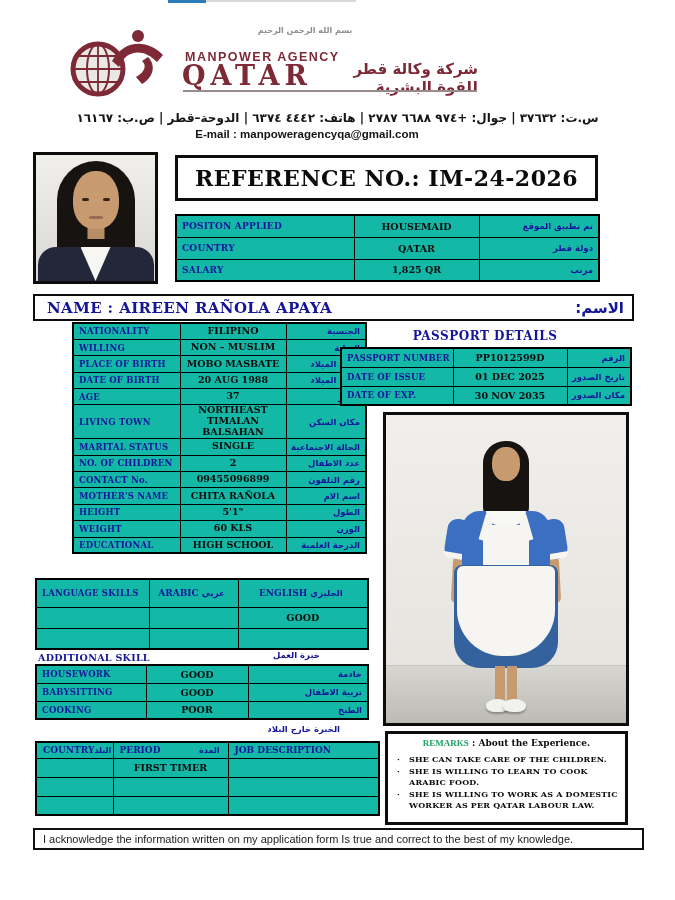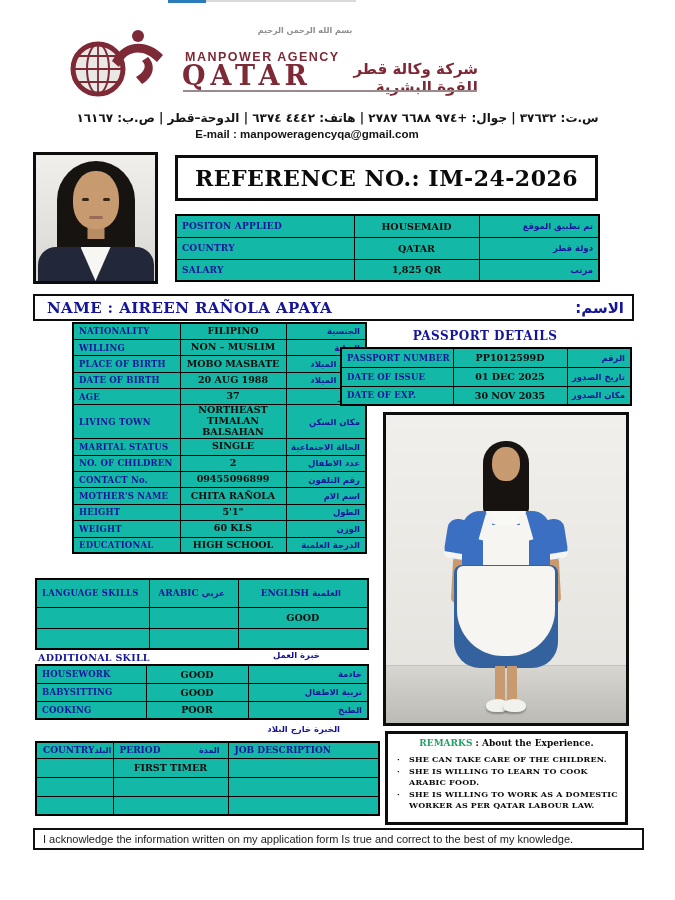--- a/index.html
+++ b/index.html
@@ -131,21 +131,21 @@
   .prev-table{position:absolute; left:35px; top:741px; width:343px;}
   .prev-table td{height:19px;}
   .prev-table tr.hdr td{height:16px;}
   .hdr-flex{display:flex; align-items:center; padding:0 8px 0 6px;}
   .hdr-flex .en{font:bold 9px "DejaVu Serif",serif; color:var(--navy);}
   .hdr-flex .ar-in{margin-left:auto; font:bold 8px "DejaVu Sans",sans-serif; color:var(--navy); direction:rtl;}
 
   .remarks{position:absolute; left:385px; top:731px; width:243px; height:94px; border:3px solid #0d0d0d;
     background:#fff; padding:4px 5px 0 5px;}
   .rem-title{text-align:center; font:bold 9px "DejaVu Serif",serif; color:#0b0b0b; margin-bottom:6px;}
-  .rem-title .hl{color:var(--green);}
+  .rem-title .hl{color:var(--green);font-family:Liberation Serif, serif;}
   .rem-item{position:relative; padding-left:16px; font:bold 8px "DejaVu Serif",serif; color:#0b0b0b;
     line-height:1.45; letter-spacing:.2px;}
   .rem-item .bullet{position:absolute; left:4px; top:0; font-weight:bold;}
 
   .ack-box{position:absolute; left:33px; top:828px; width:611px; height:22px; border:2.5px solid #111;
     display:flex; align-items:center; padding-left:8px;
     font:11px "Liberation Sans",sans-serif; color:#222;}
 </style>
 </head>
 <body>
@@ -357,21 +357,21 @@
       </colgroup>
     <tbody>
         <tr class="hdr">
       <td class="lbl">LANGUAGE SKILLS</td>
       <td class="colmix">
         <span>ARABIC</span>
         <span class="ar-in">عربي</span>
       </td>
       <td class="colmix">
         <span>ENGLISH</span>
-        <span class="ar-in">العلمية</span>
+        <span class="ar-in">الجليزي</span>
       </td>
     </tr>
     <tr>
       <td></td>
       <td class="val"></td>
       <td class="val">GOOD</td>
     </tr>
     <tr>
       <td></td>
       <td class="val"></td>

